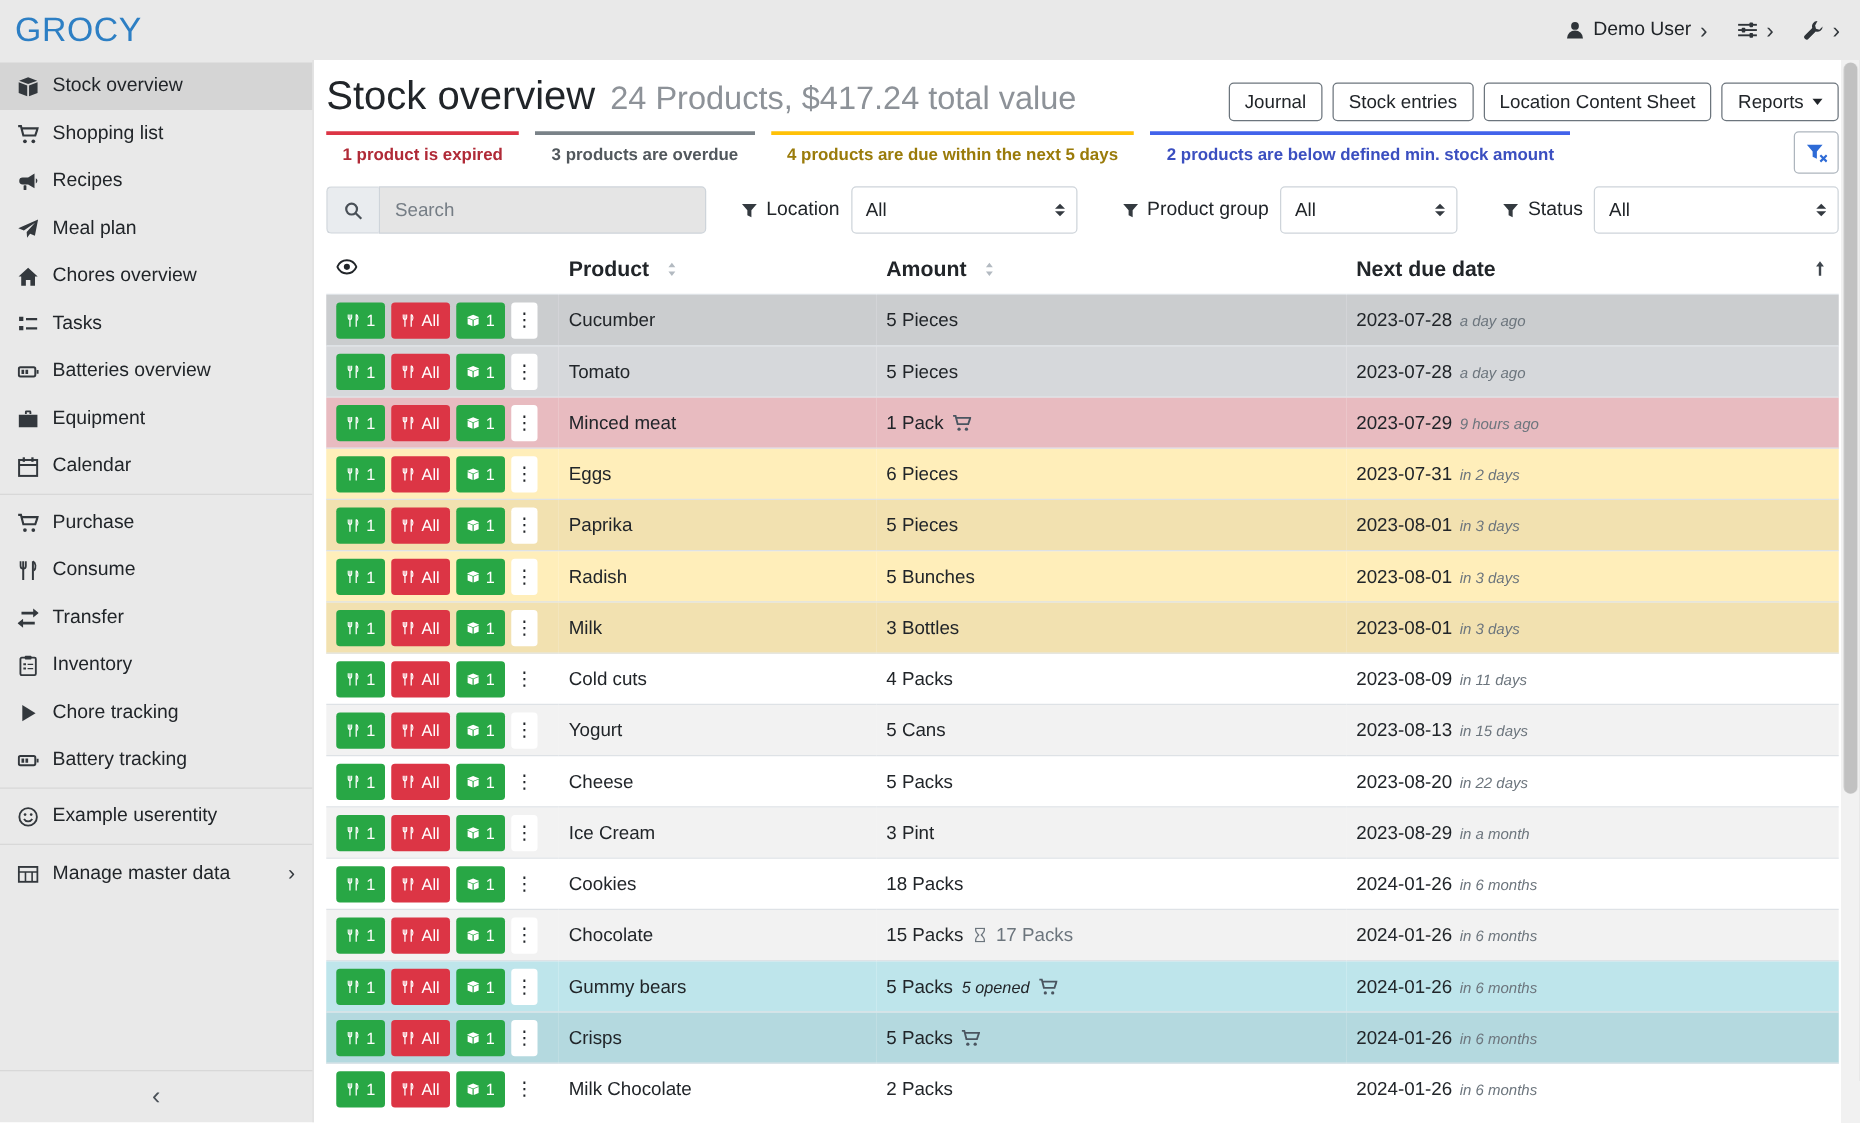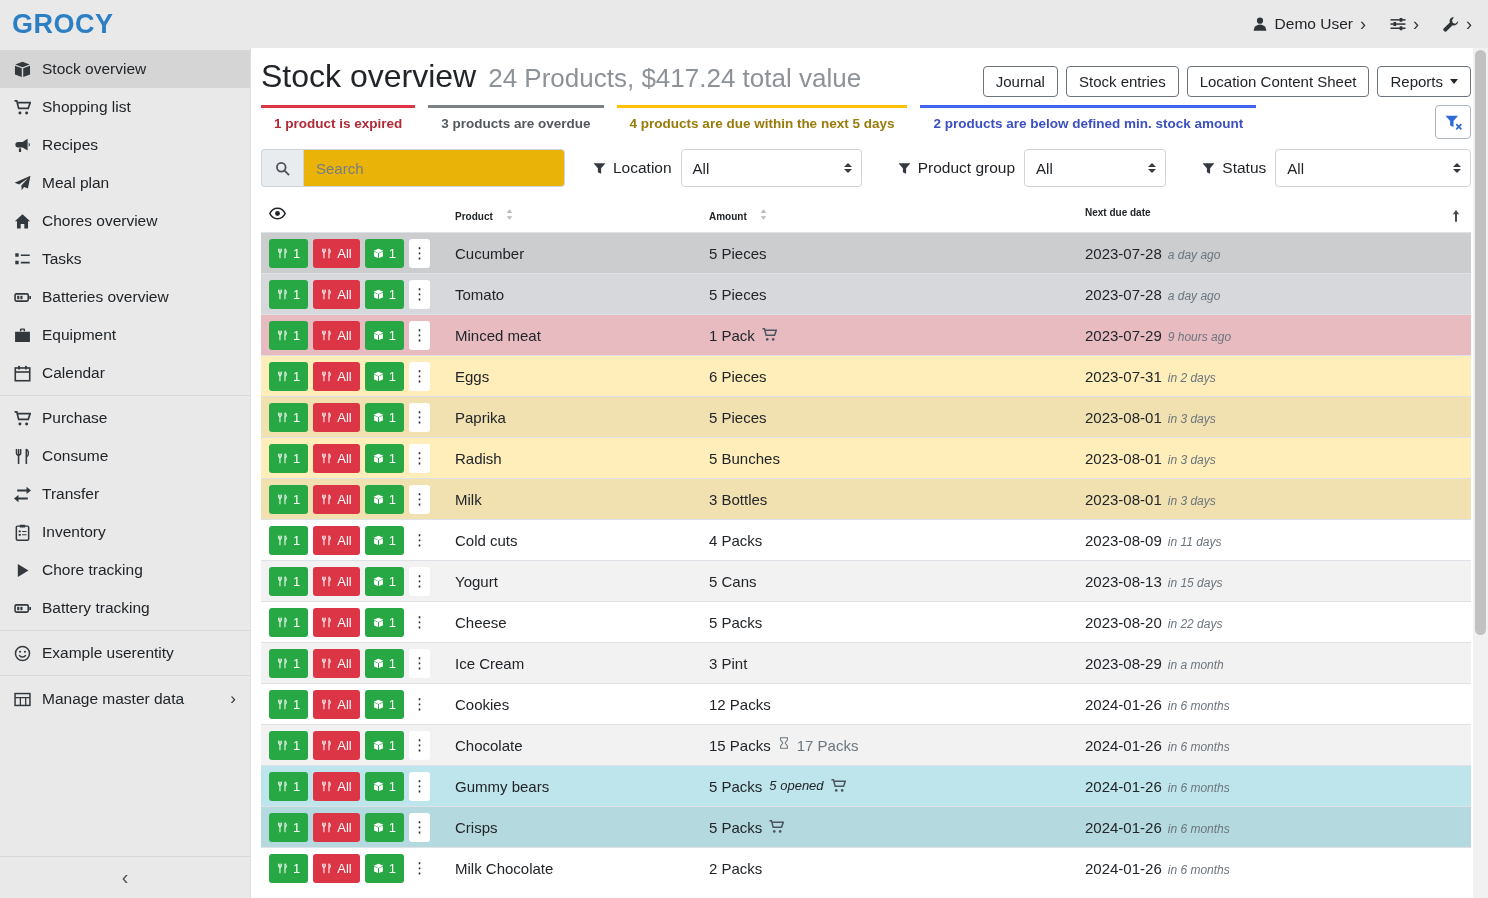--- a/index.html
+++ b/index.html
@@ -1,21 +1,21 @@
 <!DOCTYPE html>
 <html style="--brand: #2d7fc4; --success: #28a745; --danger: #dc3545; --filter-clear: #2e6bd6;"><head>
 <meta charset="utf-8">
 <style>
   *{box-sizing:border-box}
   html,body{margin:0;padding:0;width:1488px;height:898px;overflow:hidden;
     font-family:"Liberation Sans",sans-serif;color:#212529;background:#fff;font-size:15px}
 
   
   .topbar{height:48px;background:#e9e9e9;display:flex;align-items:center;justify-content:space-between;padding:0 16px 0 12px}
-  .logo{font-size:27px;font-weight:700;color:var(--brand,#2d7fc4);letter-spacing:.5px;cursor:pointer}
+  .logo{font-size:27px;font-weight:400;color:var(--brand,#2d7fc4);letter-spacing:.5px;cursor:pointer}
   .topbar-right{display:flex;gap:24px}
   .topbar-item{display:flex;align-items:center;gap:7px;cursor:pointer;font-size:15.5px}
   .chev{font-size:18px;color:#33383d;line-height:1}
 
   
   .layout{display:flex;height:850px}
   .sidebar{width:251px;background:#e9e9e9;display:flex;flex-direction:column;border-right:1px solid #dfdfdf;flex-shrink:0}
   #sidebar-nav{flex:1;padding-top:2px;overflow:hidden}
   .side-item{display:flex;align-items:center;gap:11px;padding:10px 14px;font-size:15.5px;cursor:pointer;white-space:nowrap}
   .side-item.active{background:#d5d5d5}
@@ -38,49 +38,49 @@
   .status-row{display:flex;align-items:flex-start;gap:13px;margin-top:8px}
   .status-card{border-top:3px solid;padding:8px 13px 7px;font-size:13.5px;font-weight:700;cursor:pointer;white-space:nowrap}
   .filter-clear-btn{margin-left:auto;width:36px;height:34px;border:1px solid #adb5bd;border-radius:4px;background:#fff;display:flex;align-items:center;justify-content:center;cursor:pointer;color:var(--filter-clear,#2e6bd6)}
   .filter-clear-btn .icon{width:17px;height:17px}
 
   
   .filter-row{display:flex;align-items:center;gap:28px;margin-top:10px}
   .search-group{display:flex;width:304px;height:38px;flex-shrink:0}
   .search-prepend{width:42px;background:#e9ecef;border:1px solid #ced4da;border-right:none;border-radius:4px 0 0 4px;display:flex;align-items:center;justify-content:center;color:#495057}
   .search-prepend .icon{width:15px;height:15px}
-  .search-input{flex:1;border:1px solid #ced4da;border-radius:0 4px 4px 0;padding:0 12px;font-size:15px;font-family:inherit;color:#495057;outline:none;min-width:0;background:#eab308}
+  .search-input{flex:1;border:1px solid #ced4da;border-radius:0 4px 4px 0;padding:0 12px;font-size:15px;font-family:inherit;color:#495057;outline:none;min-width:0;background:#e5e5e5}
   .search-input::placeholder{color:#757d85}
   .filter-group{display:flex;align-items:center;gap:9px;flex:1}
   .filter-label{display:flex;align-items:center;gap:7px;font-size:15.5px;white-space:nowrap}
   .funnel-small{width:13px;height:13px;color:#343a40}
   .filter-select{position:relative;flex:1;height:38px;border:1px solid #ced4da;border-radius:4px;background:#fff;display:flex;align-items:center;padding:0 26px 0 11px;font-size:15px;cursor:pointer}
   .select-caret{position:absolute;right:9px;top:50%;transform:translateY(-50%);display:flex;flex-direction:column;gap:2px}
   .select-caret::before{content:"";width:0;height:0;border-left:4px solid transparent;border-right:4px solid transparent;border-bottom:4.5px solid #343a40}
   .select-caret::after{content:"";width:0;height:0;border-left:4px solid transparent;border-right:4px solid transparent;border-top:4.5px solid #343a40}
 
   
   .stock-table{width:100%;border-collapse:collapse;margin-top:10px;table-layout:fixed}
-  .stock-table th{padding:8px;text-align:left;font-size:10px;font-weight:700;border-bottom:1px solid #dee2e6;vertical-align:middle}
+  .stock-table th{padding:8px;text-align:left;font-size:17px;font-weight:700;border-bottom:1px solid #dee2e6;vertical-align:middle}
   .stock-table td{padding:5px 8px;border-top:1px solid #dee2e6;vertical-align:middle;height:41px;font-size:15px}
   .sort-icons{width:13px;height:13px;margin-left:7px;display:inline-flex;vertical-align:-1px}
   .sort-active{width:14px;height:14px;float:right;margin-top:2px;display:inline-flex}
   .eye-head{width:17px;height:17px;color:#212529}
   tr.row-secondary{background:#d6d8db}
   tr.row-danger{background:#f5c6cb}
   tr.row-warning{background:#ffeeba}
   tr.row-info{background:#bee5eb}
   tbody tr:nth-child(odd) td{box-shadow:inset 0 0 0 99px rgba(0,0,0,.05)}
   .actions-wrap{display:flex;gap:5px;align-items:center}
   .rbtn{display:inline-flex;align-items:center;gap:5px;border:none;border-radius:3px;color:#fff;font-size:13px;padding:0 8px;height:29px;cursor:pointer;font-family:inherit}
   .rbtn-success{background:var(--success,#28a745)}
   .rbtn-danger{background:var(--danger,#dc3545)}
   .rbtn-icon{width:11px;height:11px}
   .rbtn-menu{background:#fff;border:none;border-radius:3px;width:21px;height:29px;font-size:15px;color:#212529;cursor:pointer;display:flex;align-items:center;justify-content:center;padding:0;font-family:inherit}
-  .amount-wrap{display:flex;align-items:flex-start;gap:7px}
+  .amount-wrap{display:flex;align-items:center;gap:7px}
   .agg-icon{width:12px;height:12px;color:#6c757d}
   .agg-text{color:#6c757d}
   .opened-text{font-style:italic;font-size:13px}
   .cart-cell-icon{width:15px;height:15px;color:#4a5560}
   .due-rel{font-style:italic;color:#6c757d;font-size:12px;margin-left:6px}
 
   .icon{display:inline-flex;align-items:center;justify-content:center}
   .icon svg{width:100%;height:100%;display:block}
   .topbar-icon{width:16px;height:16px;color:#2f3439}
 
@@ -1042,21 +1042,21 @@
                   <span>1</span>
                 </button>
                 <button class="rbtn-menu">
                   <span>⋮</span>
                 </button>
               </div>
             </td>
             <td class="td-product"><span>Cookies</span></td>
             <td class="td-amount">
               <div class="amount-wrap">
-                <span class="amount-text">12 Packs</span>
+                <span class="amount-text">18 Packs</span>
               </div>
             </td>
             <td class="td-due"><span class="due-date">2024-01-26</span><span class="due-rel">in 6 months</span></td>
           </tr>
           <tr>
             <td class="td-actions">
               <div class="actions-wrap">
                 <button class="rbtn rbtn-success">
                   <span class="icon rbtn-icon">
                     <svg viewBox="0 0 16 16">

